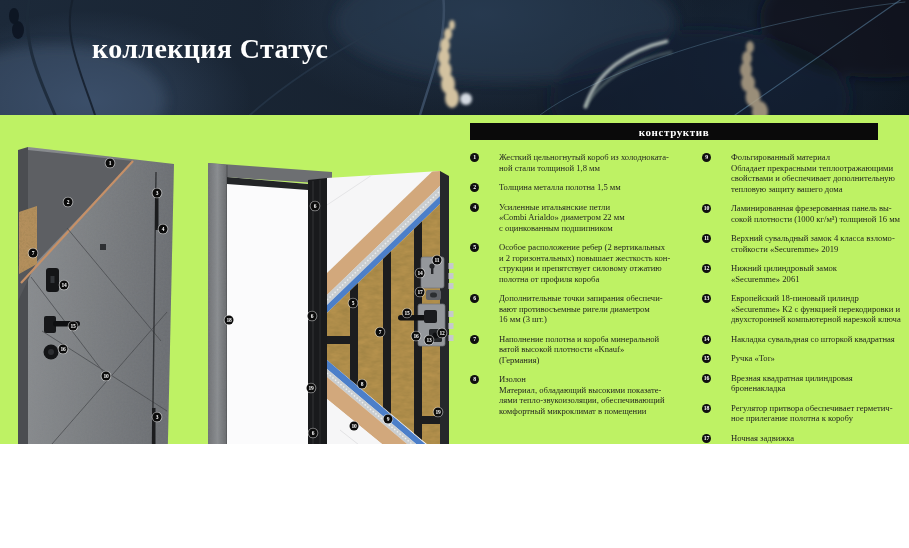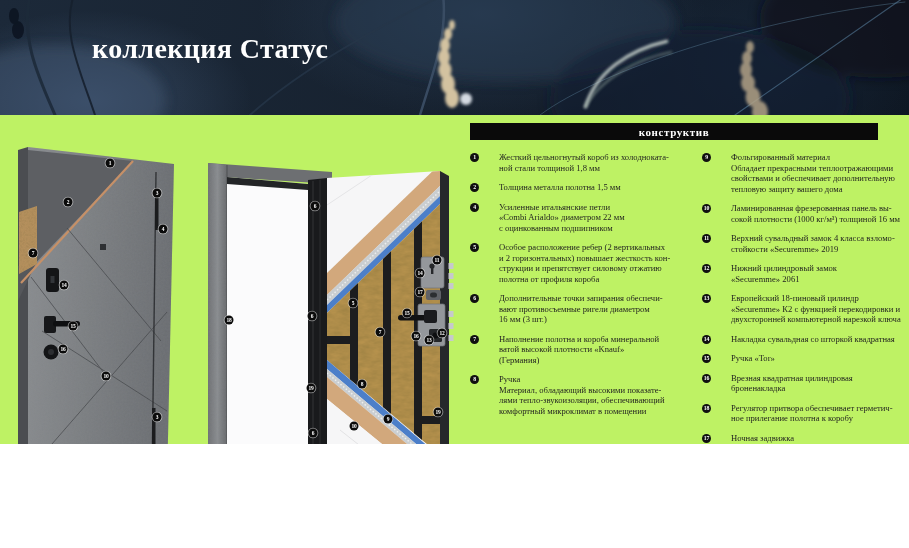--- a/index.html
+++ b/index.html
@@ -289,21 +289,21 @@
 16 мм (3 шт.)</span>
       </div>
       <div class="spec-item">
         <span class="badge">7</span>
         <span class="spec-text">Наполнение полотна и короба минеральной
 ватой высокой плотности «Knauf»
 (Германия)</span>
       </div>
       <div class="spec-item">
         <span class="badge">8</span>
-        <span class="spec-text">Ручка
+        <span class="spec-text">Изолон
 Материал, обладающий высокими показате-
 лями тепло-звукоизоляции, обеспечивающий
 комфортный микроклимат в помещении</span>
       </div>
     </div>
   <div class="spec-col" id="spec-col-2">
       <div class="spec-item">
         <span class="badge">9</span>
         <span class="spec-text">Фольгированный материал
 Обладает прекрасными теплоотражающими

